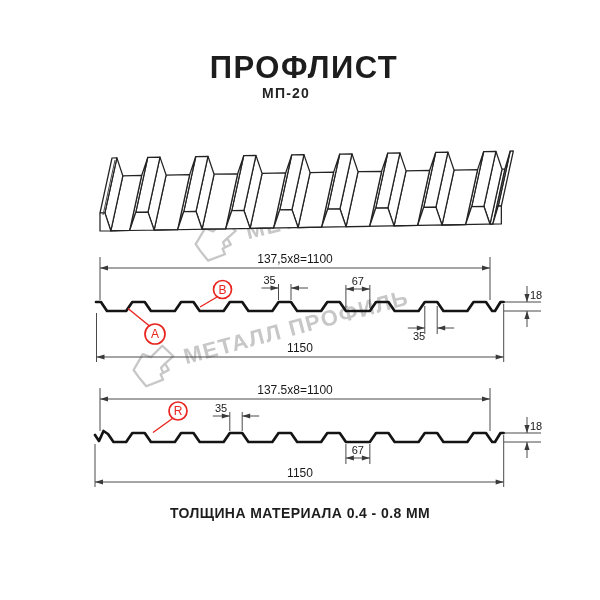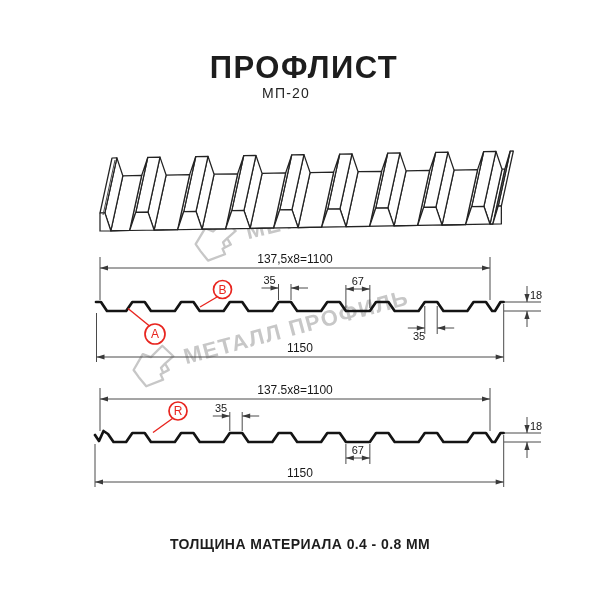--- a/index.html
+++ b/index.html
@@ -1,22 +1,22 @@
 <!DOCTYPE html>
 <html><head>
 <meta charset="utf-8">
 <style>
   html,body{margin:0;padding:0;}
   body{width:600px;height:600px;background:#ffffff;position:relative;overflow:hidden;
        font-family:"Liberation Sans",sans-serif;}
   .title{position:absolute;top:50px;left:4px;width:600px;text-align:center;
          font-size:31px;font-weight:700;letter-spacing:1.5px;color:#1d1d1d;}
   .subtitle{position:absolute;top:85px;left:0;width:572px;text-align:center;
-            font-size:14px;font-weight:400;letter-spacing:1.2px;color:#242424;}
-  .footer{position:absolute;top:536px;left:0;width:600px;text-align:center;
+            font-size:14px;font-weight:700;letter-spacing:1.2px;color:#242424;}
+  .footer{position:absolute;top:505px;left:0;width:600px;text-align:center;
           font-size:14px;font-weight:700;letter-spacing:.4px;color:#1d1d1d;}
   svg#draw{position:absolute;left:0;top:0;}
   .profile{stroke:#141414;stroke-width:2.7;fill:none;stroke-linejoin:round;stroke-linecap:round;}
   .dimline{stroke:#4a4a4a;stroke-width:1;fill:none;}
   .dimarrow{fill:#3a3a3a;stroke:none;}
   text.dl{font-size:11px;fill:#191919;}
   text.dl2{font-size:12px;fill:#191919;}
   .t3d{stroke:#232323;stroke-width:1.25;fill:#ffffff;stroke-linejoin:round;}
   .redline{stroke:#e8251f;stroke-width:1.4;fill:none;}
   circle.redc{stroke:#e8251f;stroke-width:1.7;fill:none;}

